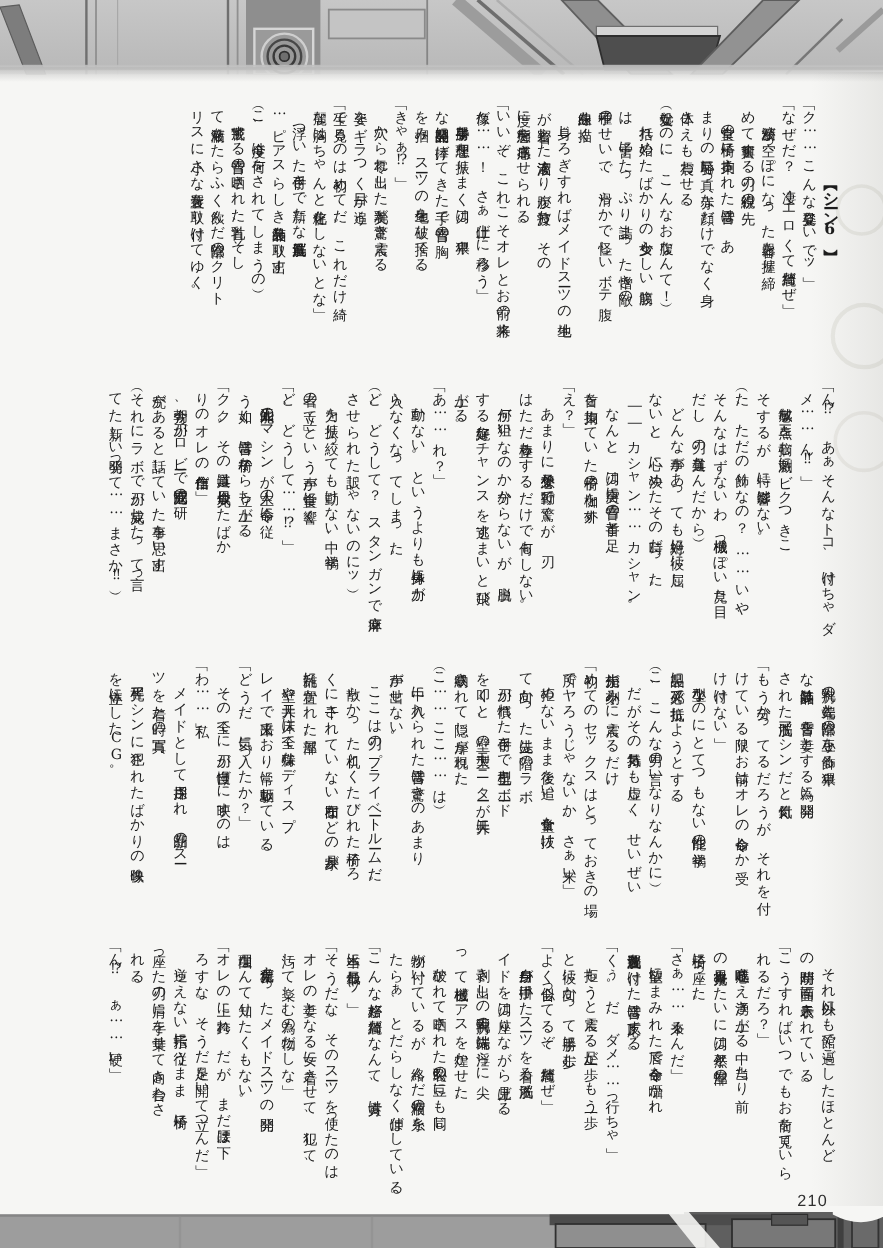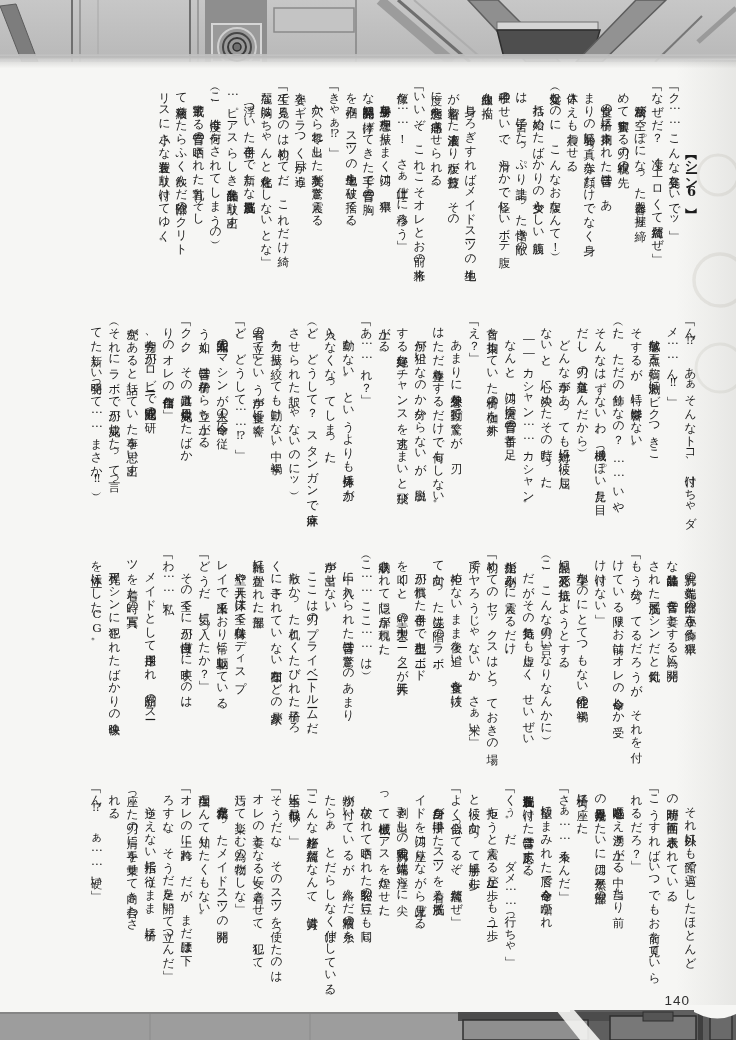--- a/index.html
+++ b/index.html
@@ -94,21 +94,21 @@
   </div>
 
   <div class="sec" id="sec3">
     <div style="display:contents"><div class="l">　乳房の先端と陰部の小豆を飾る卑猥</div><div class="l">な装飾品は、雪音を妻とする為に開発</div><div class="l">された洗脳マシンだと気付く。</div><div class="l">「もう分かってるだろうが、それを付</div><div class="l">けている限りお前はオレの命令しか受</div><div class="l">け付けない」</div><div class="l">　小型なのにとてつもない性能の褐学</div><div class="l">製品に必死で抵抗しようとする。</div><div class="l">（こ、こんな男の言いなりなんかに）</div><div class="l">　だがその気持ちも虚しく、せいぜい</div><div class="l">指先が小刻みに震えるだけ。</div><div class="l">「初めてのセックスはとっておきの場</div><div class="l">所でヤろうじゃないか。さぁ来い」</div><div class="l">　拒めないまま後を追い、食堂を抜け</div><div class="l">て向かった先は一階のラボ。</div><div class="l">　刃が慣れた手付きで机型キーボード</div><div class="l">を叩くと、壁の大型モニターが天井に</div><div class="l">収納されて隠し扉が現れた。</div><div class="l">（こ……ここ……は）</div><div class="l">　中に入れられた雪音は驚きのあまり</div><div class="l">声が出せない。</div><div class="l">　ここは刃のプライベートルームだ。</div><div class="l">　散らかった机とくたびれた椅子、ろ</div><div class="l">くに干されていない布団などの家具が</div><div class="l">乱雑に置かれた部屋。</div><div class="l">　壁や天井、床は全て特殊なディスプ</div><div class="l">レイで出来ており常に駆動している。</div><div class="l">「どうだ、気に入ったか？」</div><div class="l">　その全てに刃が自慢げに映すのは。</div><div class="l">「わ……私」</div><div class="l">　メイドとして採用され、新品のスー</div><div class="l">ツを着た時の写真。</div><div class="l">　先程マシンに犯されたばかりの映像</div><div class="l">を立体にしたCG。</div></div>
   </div>
 
   <div class="sec" id="sec4">
     <div style="display:contents"><div class="l">　それ以外にも館で過ごしたほとんど</div><div class="l">の時間が画面に表示されている。</div><div class="l">「こうすればいつでもお前を見ていら</div><div class="l">れるだろ？」</div><div class="l">　嘔吐感さえ湧き上がる中、当たり前</div><div class="l">の日常光景みたいに刃は平然と部屋の</div><div class="l">椅子に座った。</div><div class="l">「さぁ……来るんだ」</div><div class="l">　欲望にまみれた唇で命令を囁かれ、</div><div class="l">洗脳装置を付けた雪音は反応する。</div><div class="l">「くぅ。だ、ダメ……行っちゃ」</div><div class="l">　拒もうと震える足が一歩、もう一歩</div><div class="l">と彼に向かって勝手に歩む。</div><div class="l">「よく似合ってるぞ、綺麗だぜ」</div><div class="l">　自身が手掛けたスーツを着る洗脳メ</div><div class="l">イドを刃は座りながら見上げる。</div><div class="l">　剥き出しの両乳房の先端は淫らに尖</div><div class="l">って機械ピアスを煌かせた。</div><div class="l">　破かれて晒された恥裂の豆にも同じ</div><div class="l">物が付いているが、絡んだ精液の糸を</div><div class="l">たらぁ、とだらしなく伸ばしている。</div><div class="l">「こんな格好が綺麗だなんて、貴方は</div><div class="l">本当に最低ねッ」</div><div class="l">「そうだな。そのスーツを使ったのは</div><div class="l">オレの妻となる女に着させて、犯して、</div><div class="l">汚して楽しむ為の物だしな」</div><div class="l">　元々卑猥だったメイドスーツの開発</div><div class="l">理由なんて知りたくもない。</div><div class="l">「オレの上に跨れ。だが、まだ腰は下</div><div class="l">ろすな。そうだ足を開いて立つんだ」</div><div class="l">　逆らえない指示に従うまま、椅子に</div><div class="l">座った刃の肩に手を乗せて向き合わさ</div><div class="l">れる。</div><div class="l">「ん⁉　ぁ……硬い」</div></div>
   </div>
 
-  <div class="page-num">140</div>
+  <div class="page-num">210</div>
 
   <div class="art-bottom">
     <svg width="736" height="30" xmlns="http://www.w3.org/2000/svg">
       <rect x="0" y="2" width="570" height="28" fill="#9d9d9d"></rect>
       <rect x="0" y="2" width="570" height="2" fill="#858585"></rect>
       <line x1="150" y1="4" x2="150" y2="30" stroke="#949494" stroke-width="2"></line>
       <line x1="310" y1="4" x2="310" y2="30" stroke="#949494" stroke-width="2"></line>
       <rect x="570" y="0" width="166" height="30" fill="#5f5f5f"></rect>
       <rect x="458" y="2" width="185" height="9" fill="#4c4c4c"></rect>
       <rect x="463" y="10" width="125" height="20" fill="#8f8f8f" stroke="#303030" stroke-width="1.5"></rect>

